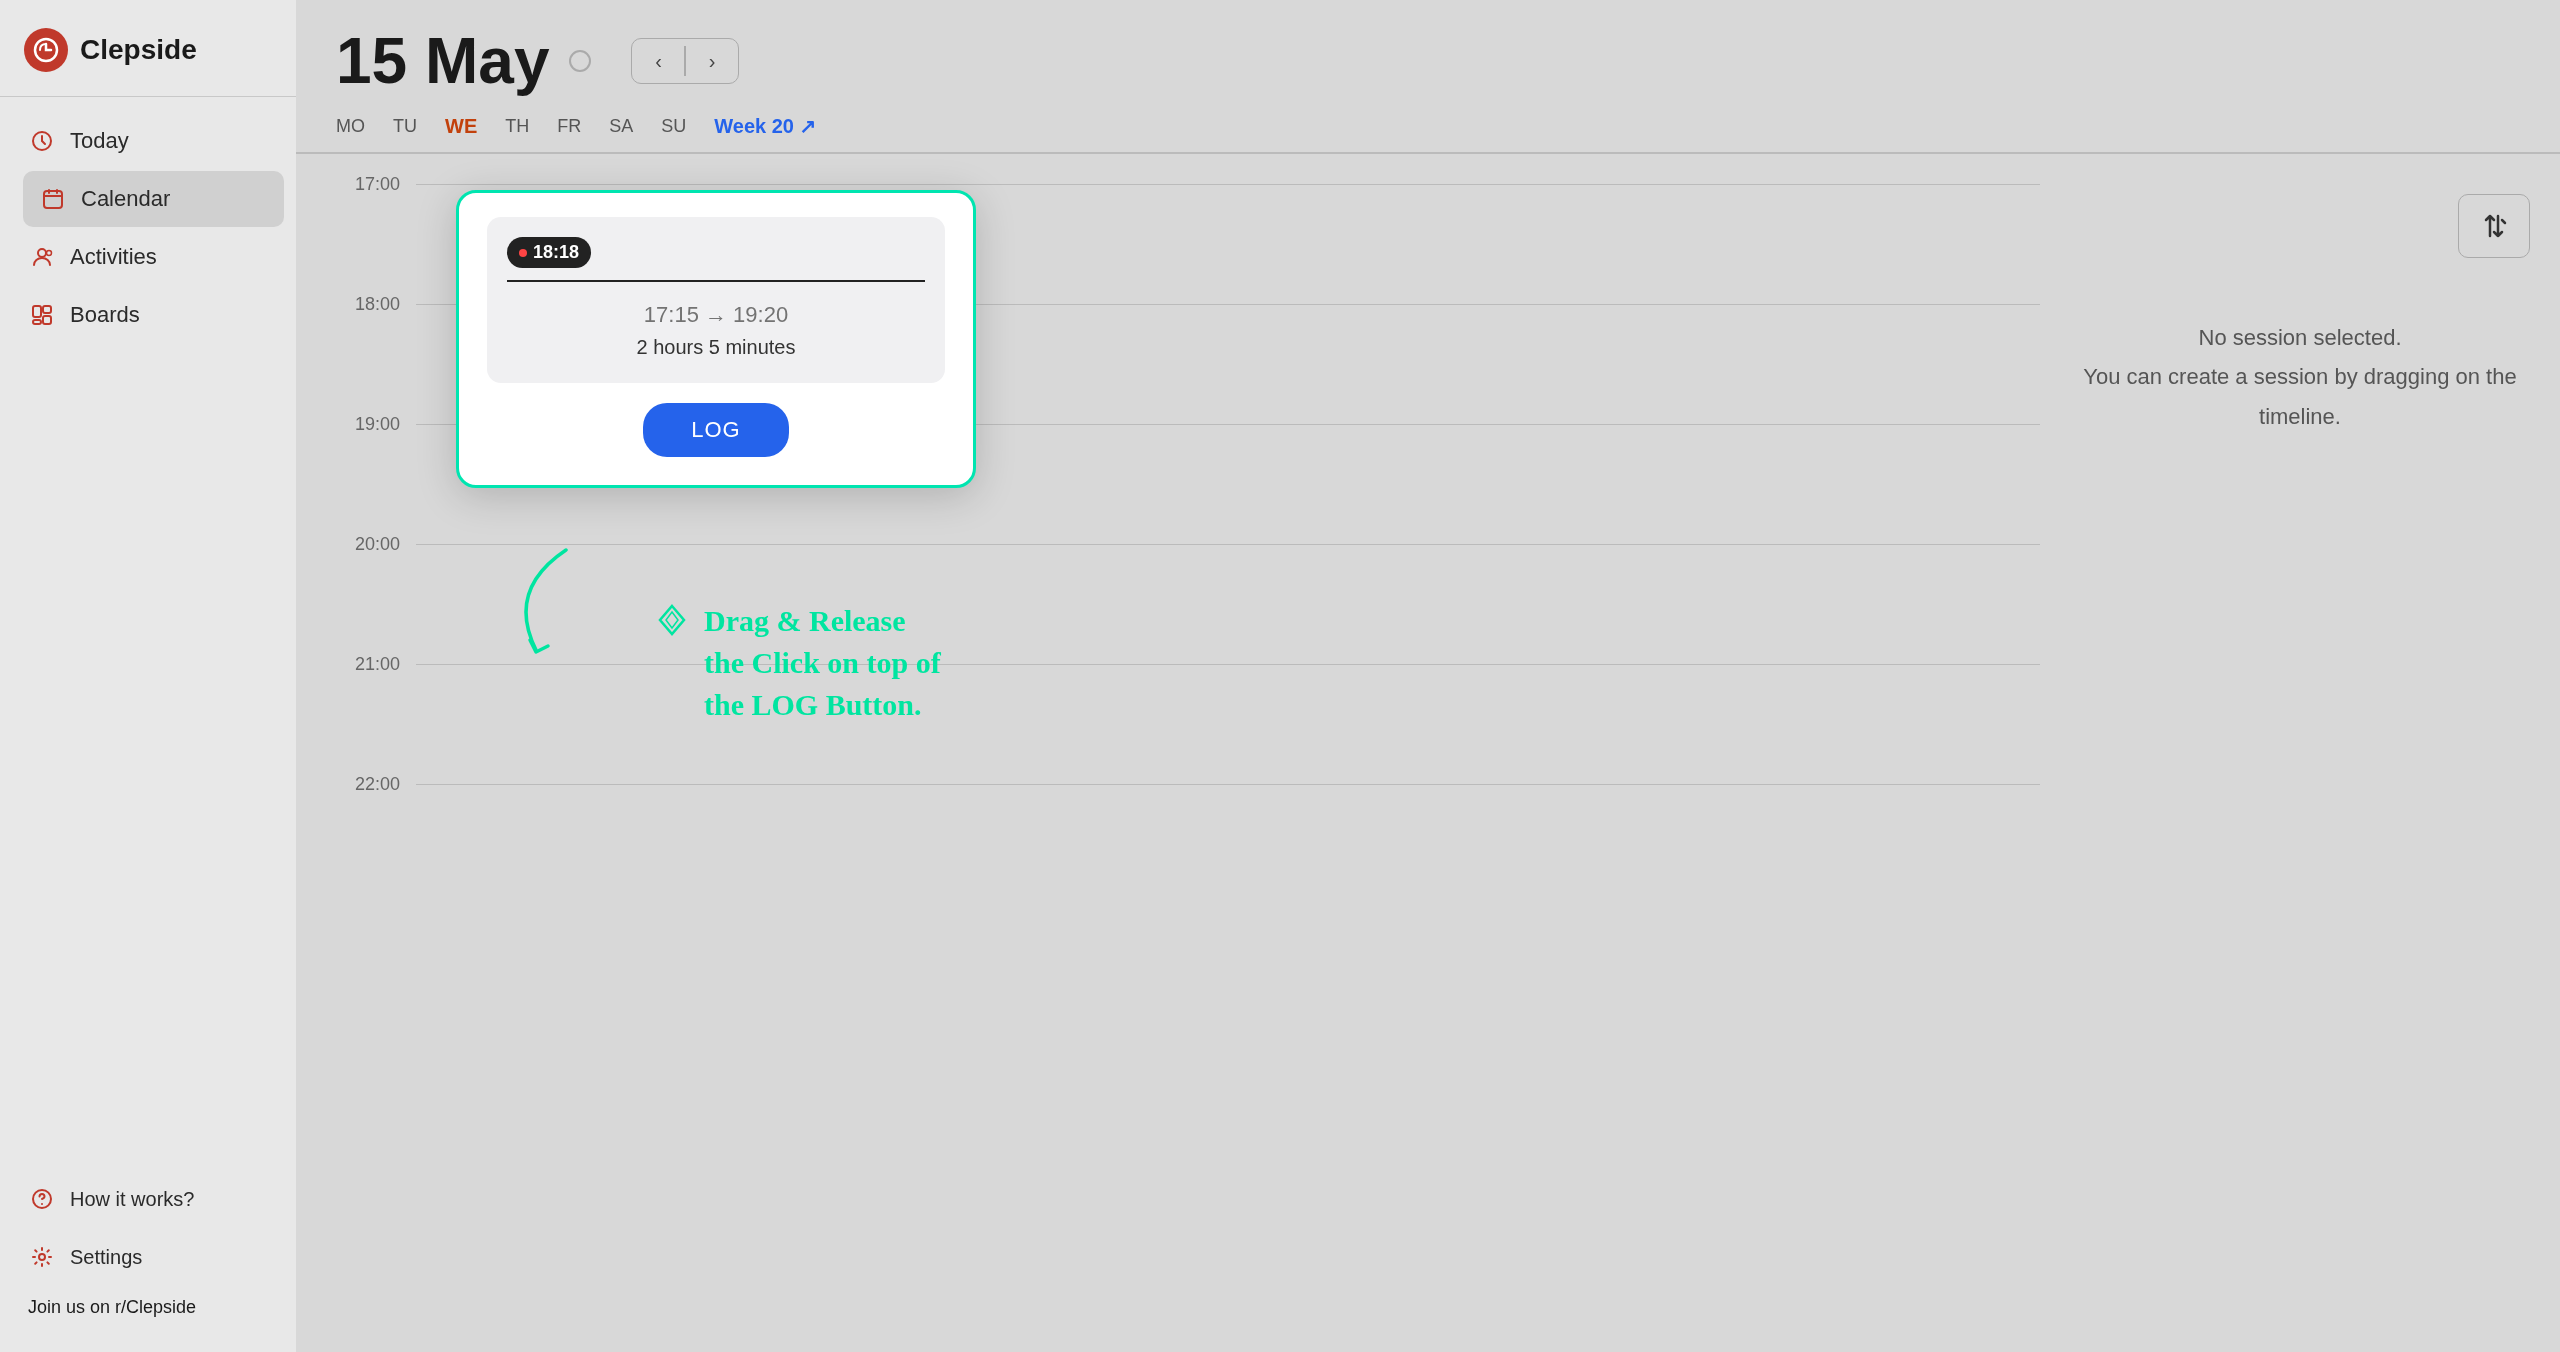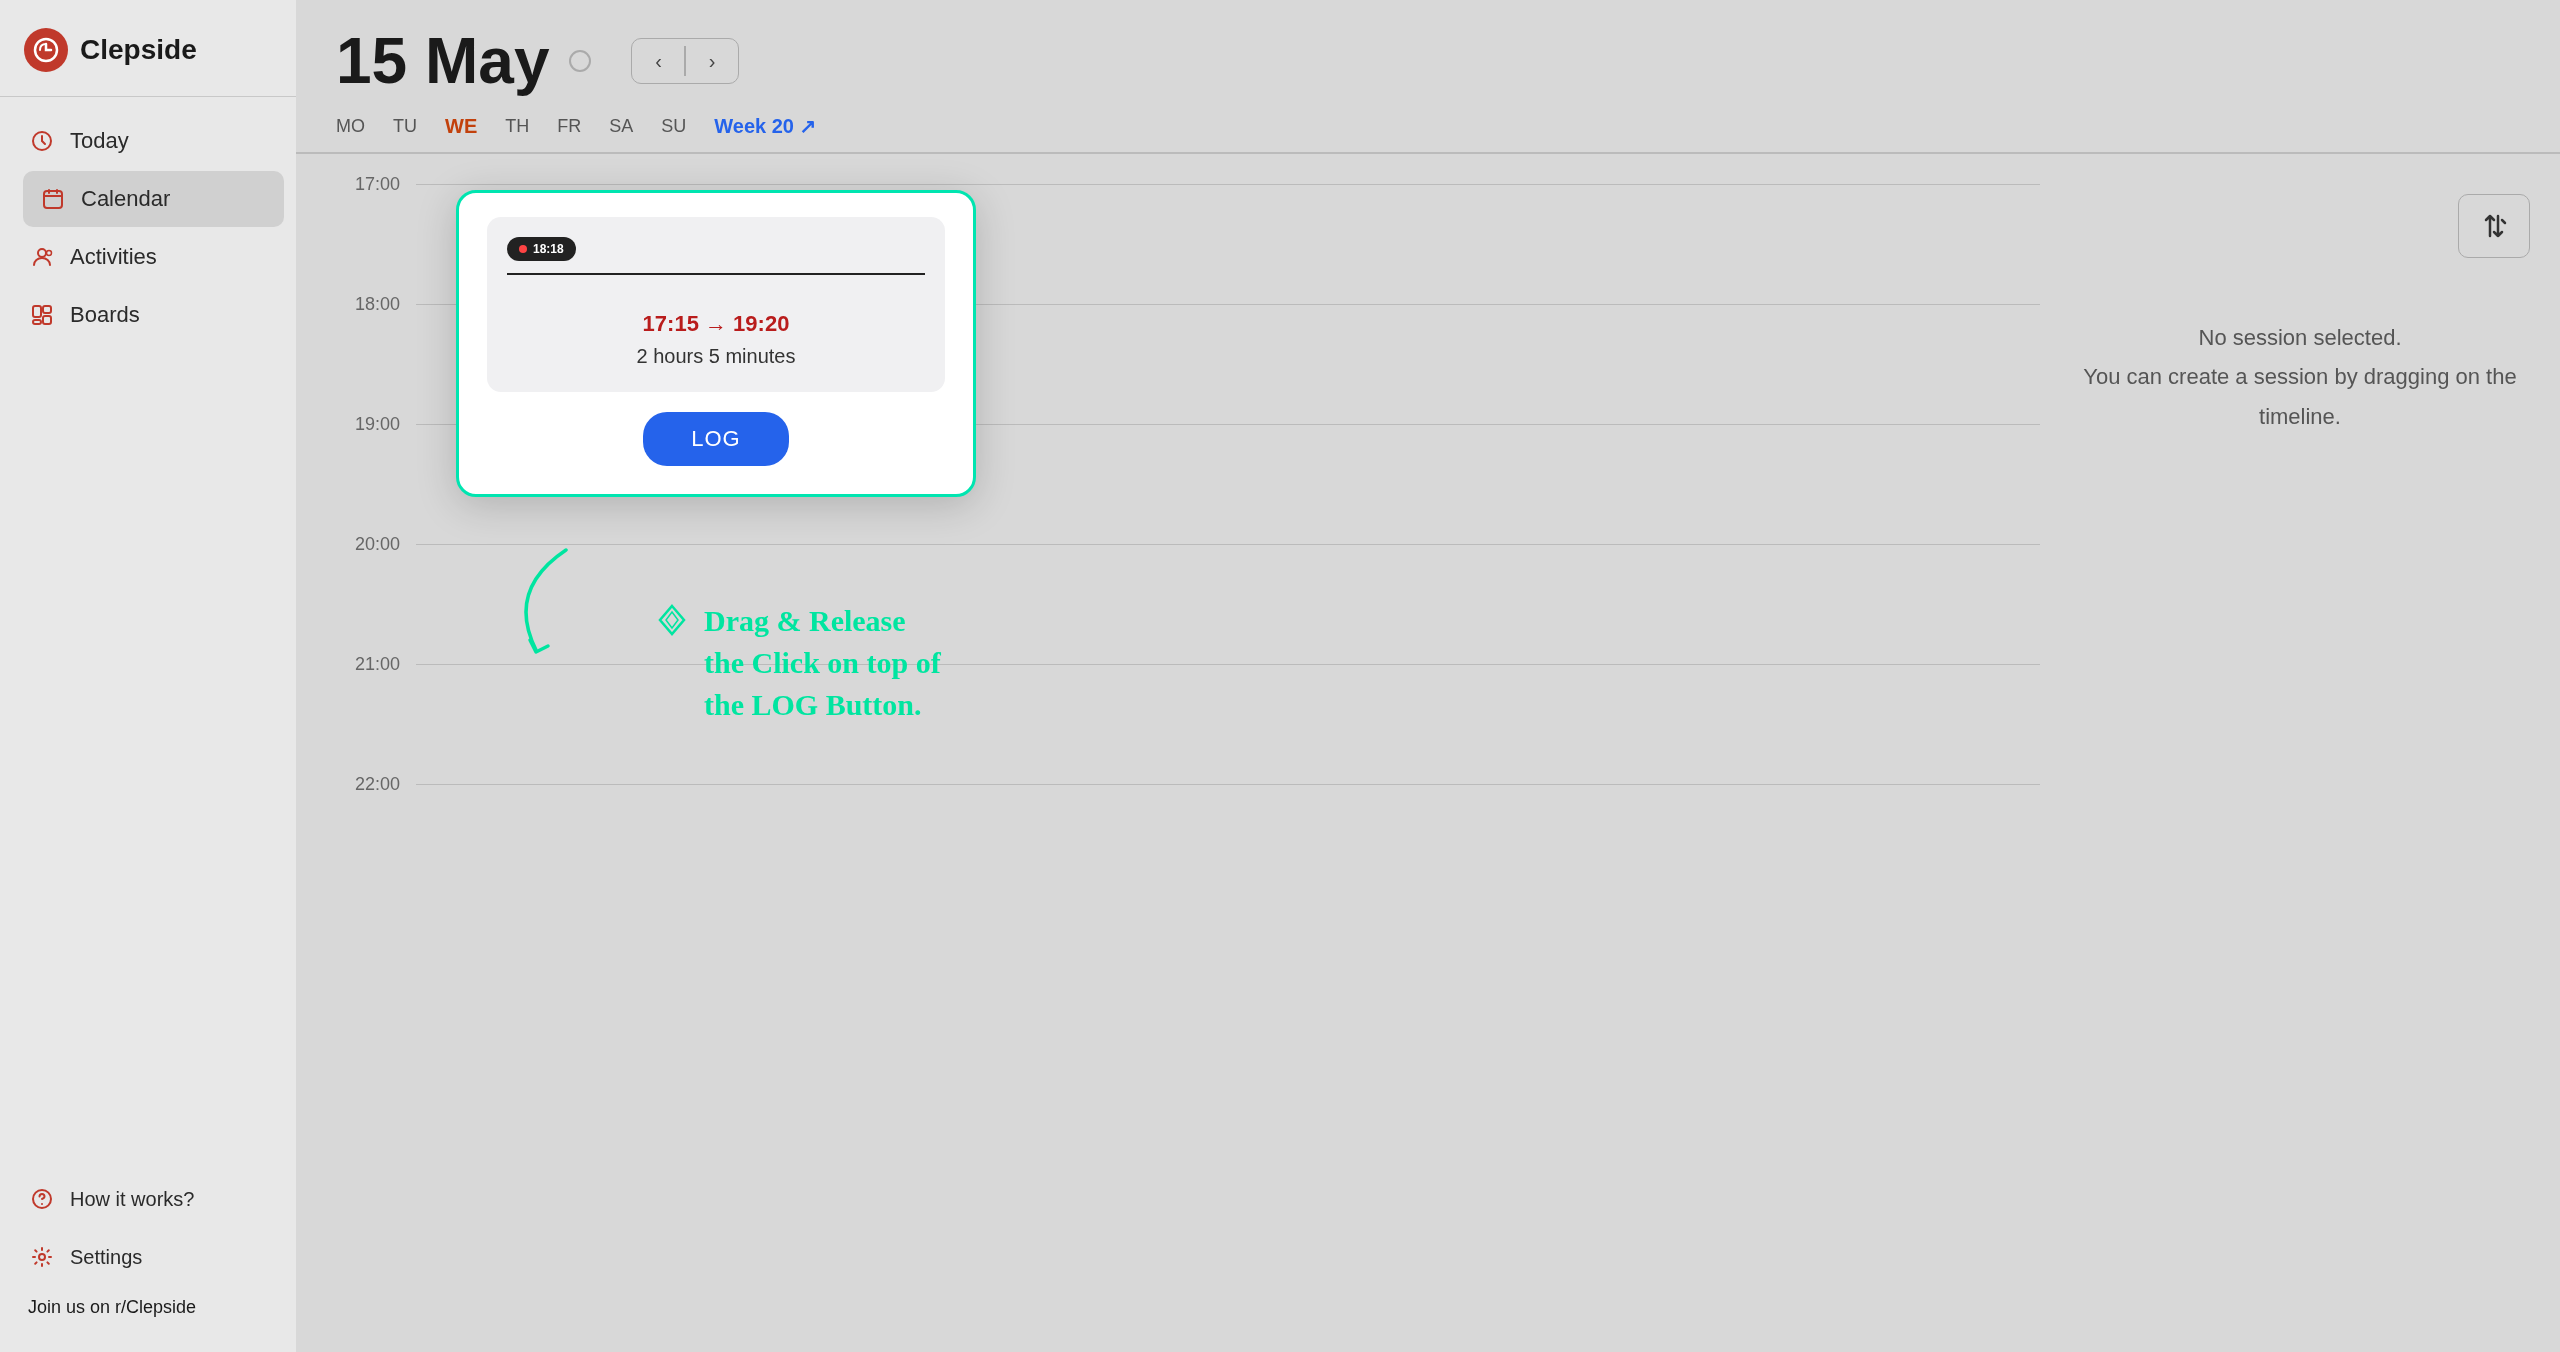--- a/index.html
+++ b/index.html
@@ -265,38 +265,38 @@
       margin-bottom: 20px;
       display: flex;
       flex-direction: column;
       gap: 8px;
     }
     .popup-time-badge {
       display: inline-flex;
       align-items: center;
       background: #222;
       color: #fff;
-      font-size: 12px;
+      font-size: 18px;
       font-weight: 600;
       padding: 5px 12px;
       border-radius: 20px;
       gap: 6px;
       width: fit-content;
     }
     .popup-time-badge-dot {
       width: 8px;
       height: 8px;
       background: #ff4444;
       border-radius: 50%;
     }
     .popup-time-range {
       font-size: 22px;
-      font-weight: 700;
-      color: #b91c1c;
-      margin-top: 24px;
+      font-weight: 400;
+      color: #737373;
+      margin-top: 8px;
       text-align: center;
     }
     .popup-duration {
       font-size: 20px;
       color: #333;
       font-weight: 500;
       text-align: center;
     }
     .popup-separator {
       height: 2px;

